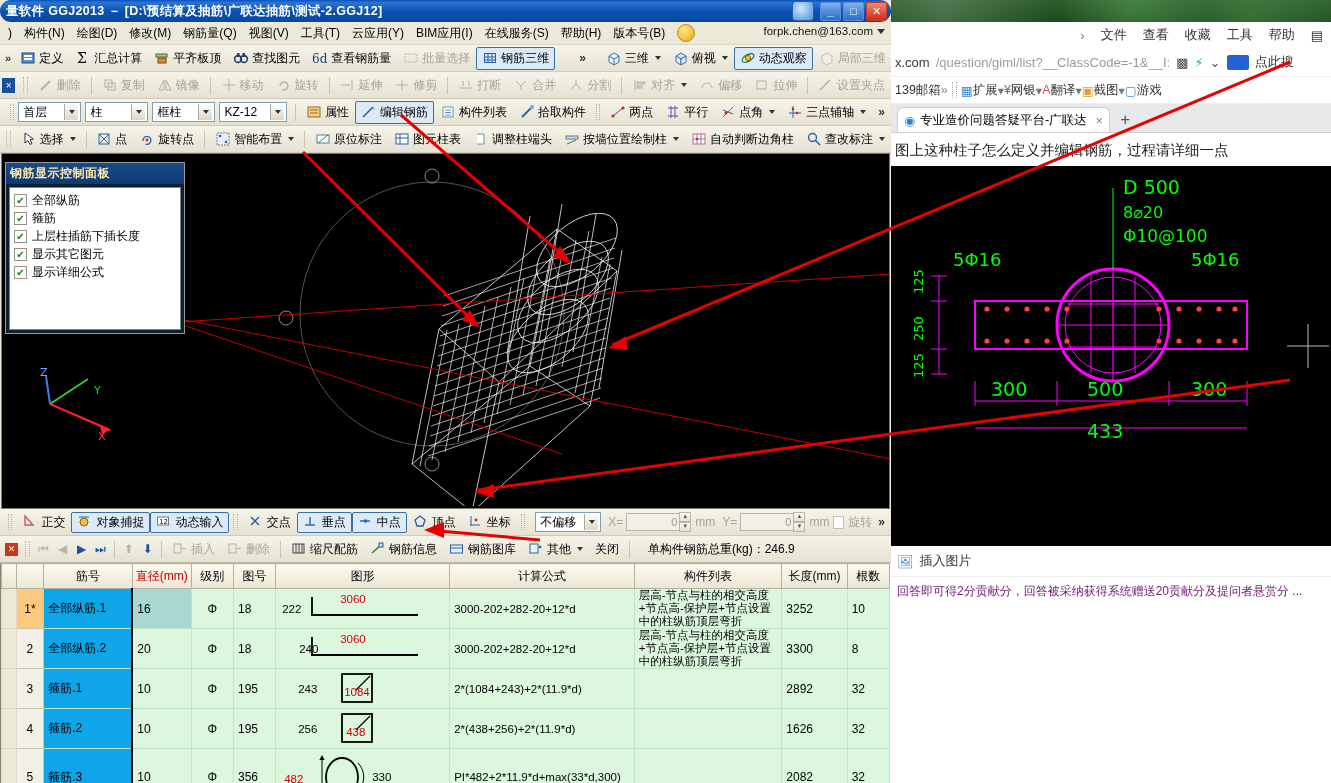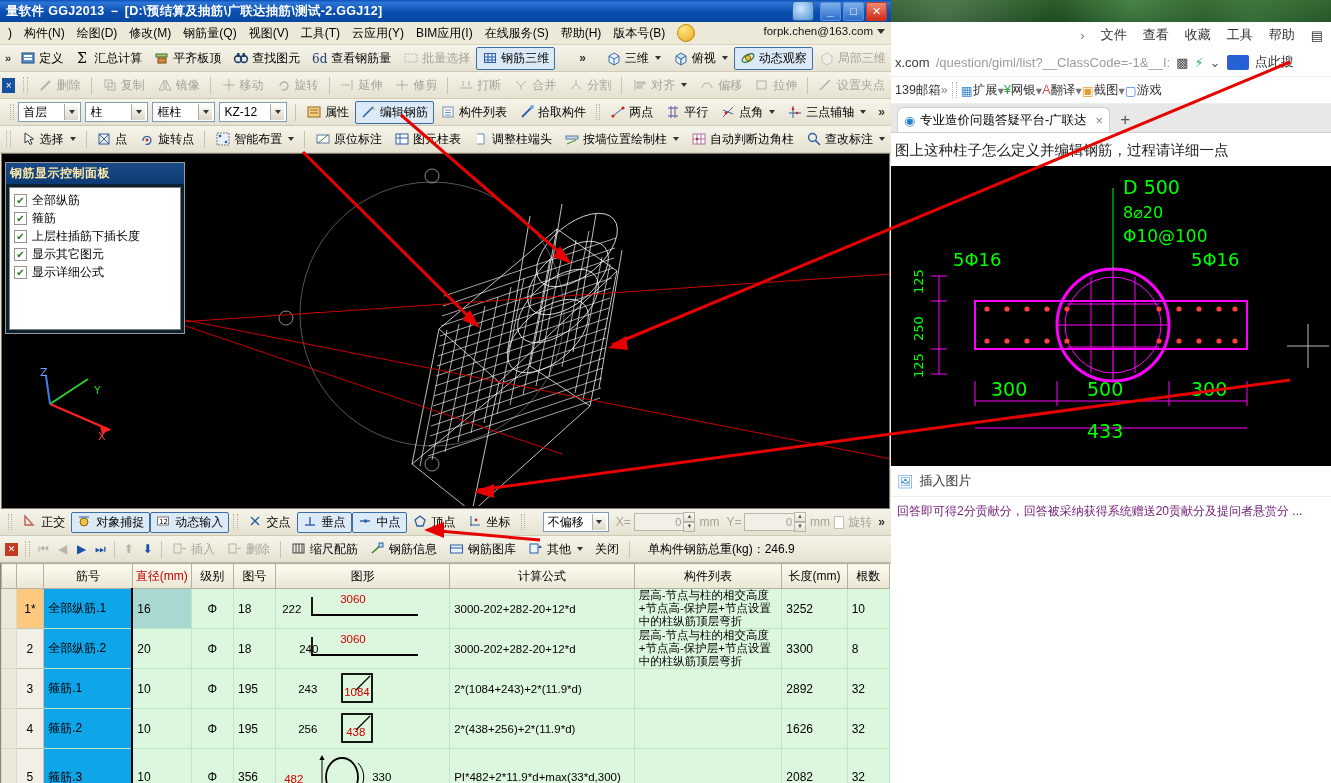--- a/index.html
+++ b/index.html
@@ -6,21 +6,21 @@
   body{
     width:1331px;height:783px;overflow:hidden;
     font-family:"Liberation Sans","DejaVu Sans",sans-serif;
     font-size:12px;background:#d4d0c8;position:relative;
   }
   .app{position:absolute;left:0;top:0;width:891px;height:783px;overflow:hidden;background:#ece9d8;}
 
   
   .titlebar{
     height:22px;background:linear-gradient(180deg,#0a52b8 0%,#2c74d6 12%,#0a4fb0 55%,#0848a0 100%);
-    color:#fff;display:flex;align-items:center;padding:0 2px;font-weight:bold;font-size:12.5px;
+    color:#fff;display:flex;align-items:center;padding:0 2px;font-weight:bold;font-size:12.5px;border-radius:11px;
   }
   .titlebar .ttxt{white-space:nowrap;overflow:hidden;flex:1;padding-left:4px;letter-spacing:.3px}
   .tb-btns{display:flex;gap:2px;align-items:center;padding-right:2px}
   .tb-btn{width:19px;height:17px;border:1px solid #5a8ddb;background:linear-gradient(180deg,#6fa4e8,#२c6fd0);
     background:linear-gradient(180deg,#7fb0ea,#2a6ccb);color:#fff;display:flex;align-items:center;justify-content:center;
     font-size:11px;font-weight:bold;line-height:1;border-radius:2px}
   .tb-btn.close{background:linear-gradient(180deg,#f08a74,#d02a14);border-color:#c13a22}
   .tb-globe{width:20px;height:18px;border-radius:3px;background:radial-gradient(circle at 40% 35%,#cfe6ff,#4b8fd4);
     border:1px solid #2a5e9e;margin-right:6px}
 
@@ -114,21 +114,21 @@
     padding-left:4px;color:#9b9b9b;gap:6px;overflow:hidden;white-space:nowrap}
   .burl .dom{color:#3b3b3b}
   .bbk{height:26px;display:flex;align-items:center;font-size:12.5px;color:#333;padding-left:4px;
     background:#fff;border-bottom:1px solid #eee;white-space:nowrap;overflow:hidden}
   .btabs{height:28px;background:#e8e8e8;display:flex;align-items:flex-end;padding-left:6px;border-bottom:1px solid #cfcfcf}
   .btab{height:24px;background:#fff;border:1px solid #cfcfcf;border-bottom:none;border-radius:6px 6px 0 0;
     display:flex;align-items:center;gap:5px;padding:0 6px;font-size:12.5px;max-width:200px;white-space:nowrap;overflow:hidden}
   .btab .x{color:#888;font-size:13px;margin-left:4px}
   .bplus{font-size:17px;color:#555;margin-left:10px;margin-bottom:2px}
   .bq{padding:8px 4px 6px 4px;font-size:14.5px;color:#222;white-space:nowrap;overflow:hidden}
-  .cad{height:300px;background:#000;position:relative;overflow:hidden}
+  .cad{height:380px;background:#000;position:relative;overflow:hidden}
   .binsert{height:30px;display:flex;align-items:center;gap:6px;font-size:13px;color:#333;padding-left:6px;
     border-bottom:1px solid #eee;background:#fff}
   .bnote{padding:6px;font-size:12px;color:#701a75;white-space:nowrap;overflow:hidden}
 </style>
 </head>
 <body>
 
 <div class="app">
 
   <div class="titlebar">
@@ -806,21 +806,21 @@
         <span class="ico">
           <svg width="14" height="14">
             <line x1="2" y1="11" x2="12" y2="11" stroke="#2b5fa8"></line>
             <line x1="3" y1="2" x2="3" y2="12" stroke="#2b5fa8"></line>
             <circle cx="8" cy="6" r="1.4" fill="#d02020"></circle>
           </svg>
         </span>
         <span>坐标</span>
       </span>
     <span class="grip"></span>
-    <span class="combo" style="width:68px;margin-left:14px">
+    <span class="combo" style="width:68px;margin-left:6px">
       <span class="lbl">不偏移</span>
       <span class="btn">
           <i class="caret" style="margin:0"></i>
         </span>
     </span>
     <span style="color:#a7a49a;margin:0 3px">X=</span>
     <span class="numinput">0</span>
     <span class="spin">
         <i>▲</i>
         <i>▼</i>

